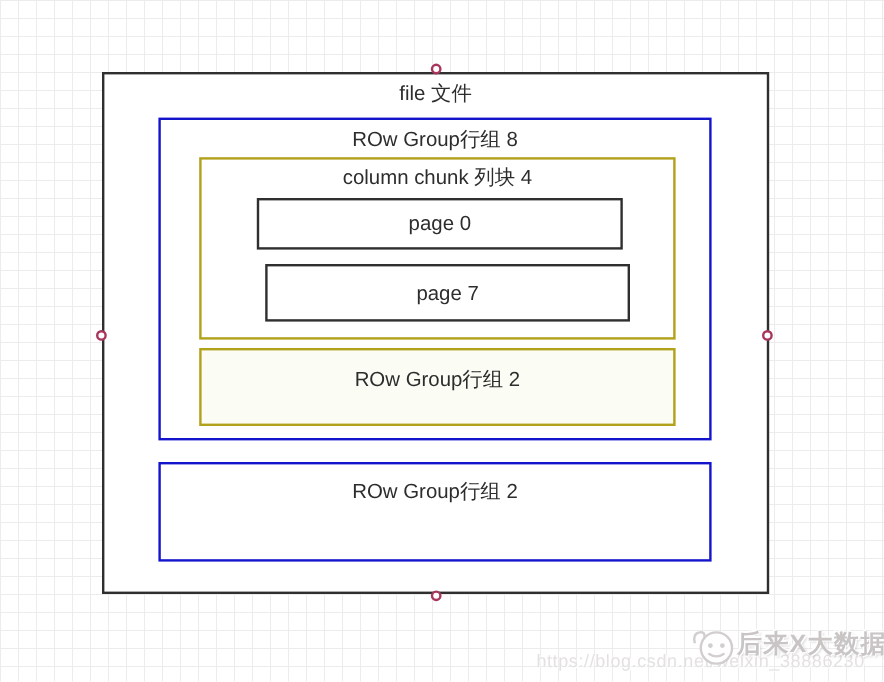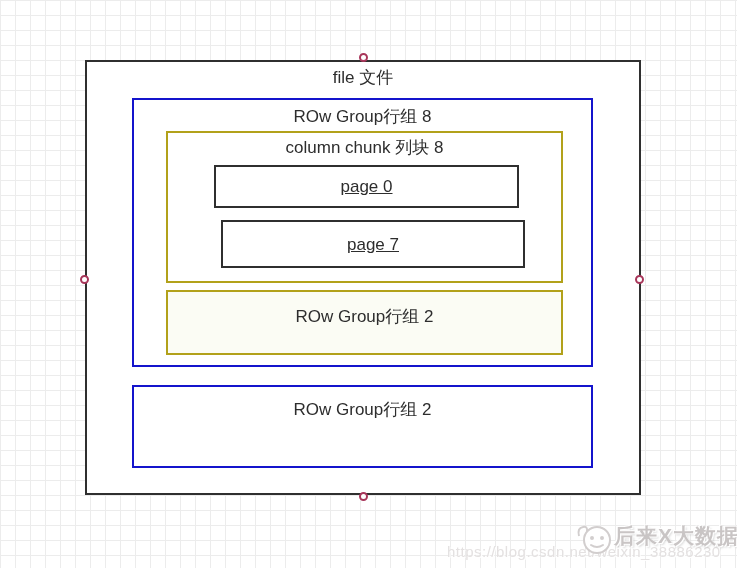--- a/index.html
+++ b/index.html
@@ -17,21 +17,21 @@
   .outer{left:85px;top:60px;width:556px;height:435px;border:2px solid var(--outer-border,#2f2f2f);}
   .shape-label{display:block;width:100%;text-align:center;font-size:17px;line-height:21px;
     color:#2d2d2d;white-space:nowrap;}
   .file-label{position:absolute;left:0;top:5px;}
   .blue-box{border:2px solid var(--blue,#1414cc);}
   .rg1{left:45px;top:36px;width:461px;height:269px;}
   .rg1-label{position:absolute;left:0;top:6px;}
   .olive-box{border:2px solid var(--olive,#b2a11a);}
   .cc1{left:32px;top:31px;width:397px;height:152px;}
   .cc1-label{position:absolute;left:0;top:4px;}
-  .page{border:2px solid var(--outer-border,#2f2f2f);display:flex;align-items:center;text-decoration:underline;}
+  .page{border:2px solid var(--outer-border,#2f2f2f);display:flex;align-items:center;}
   .page0{left:46px;top:32px;width:305px;height:43px;}
   .page1{left:53px;top:87px;width:304px;height:48px;}
   .rg2-inner{left:32px;top:190px;width:397px;height:65px;background:var(--olive2-fill,#fbfcf4);}
   .rg2-inner-label{position:absolute;left:0;top:14px;}
   .rg2-bottom{left:45px;top:323px;width:461px;height:83px;}
   .rg2-bottom-label{position:absolute;left:0;top:12px;}
   .handle{position:absolute;width:9px;height:9px;border-radius:50%;
     border:2px solid var(--handle,#a8365a);background:#fff;box-sizing:border-box;}
   .handle-top{left:359px;top:53px;}
   .handle-left{left:80px;top:275px;}
@@ -50,21 +50,21 @@
 
 <div class="canvas">
 
   <div class="shape outer">
     <span class="shape-label file-label">file 文件</span>
 
     <div class="shape blue-box rg1">
       <span class="shape-label rg1-label">ROw Group行组 8</span>
 
       <div class="shape olive-box cc1">
-        <span class="shape-label cc1-label">column chunk 列块 8</span>
+        <span class="shape-label cc1-label">column chunk 列块 4</span>
 
         <div class="shape page page0">
           <span class="shape-label">page 0</span>
         </div>
 
         <div class="shape page page1">
           <span class="shape-label">page 7</span>
         </div>
       </div>
 

